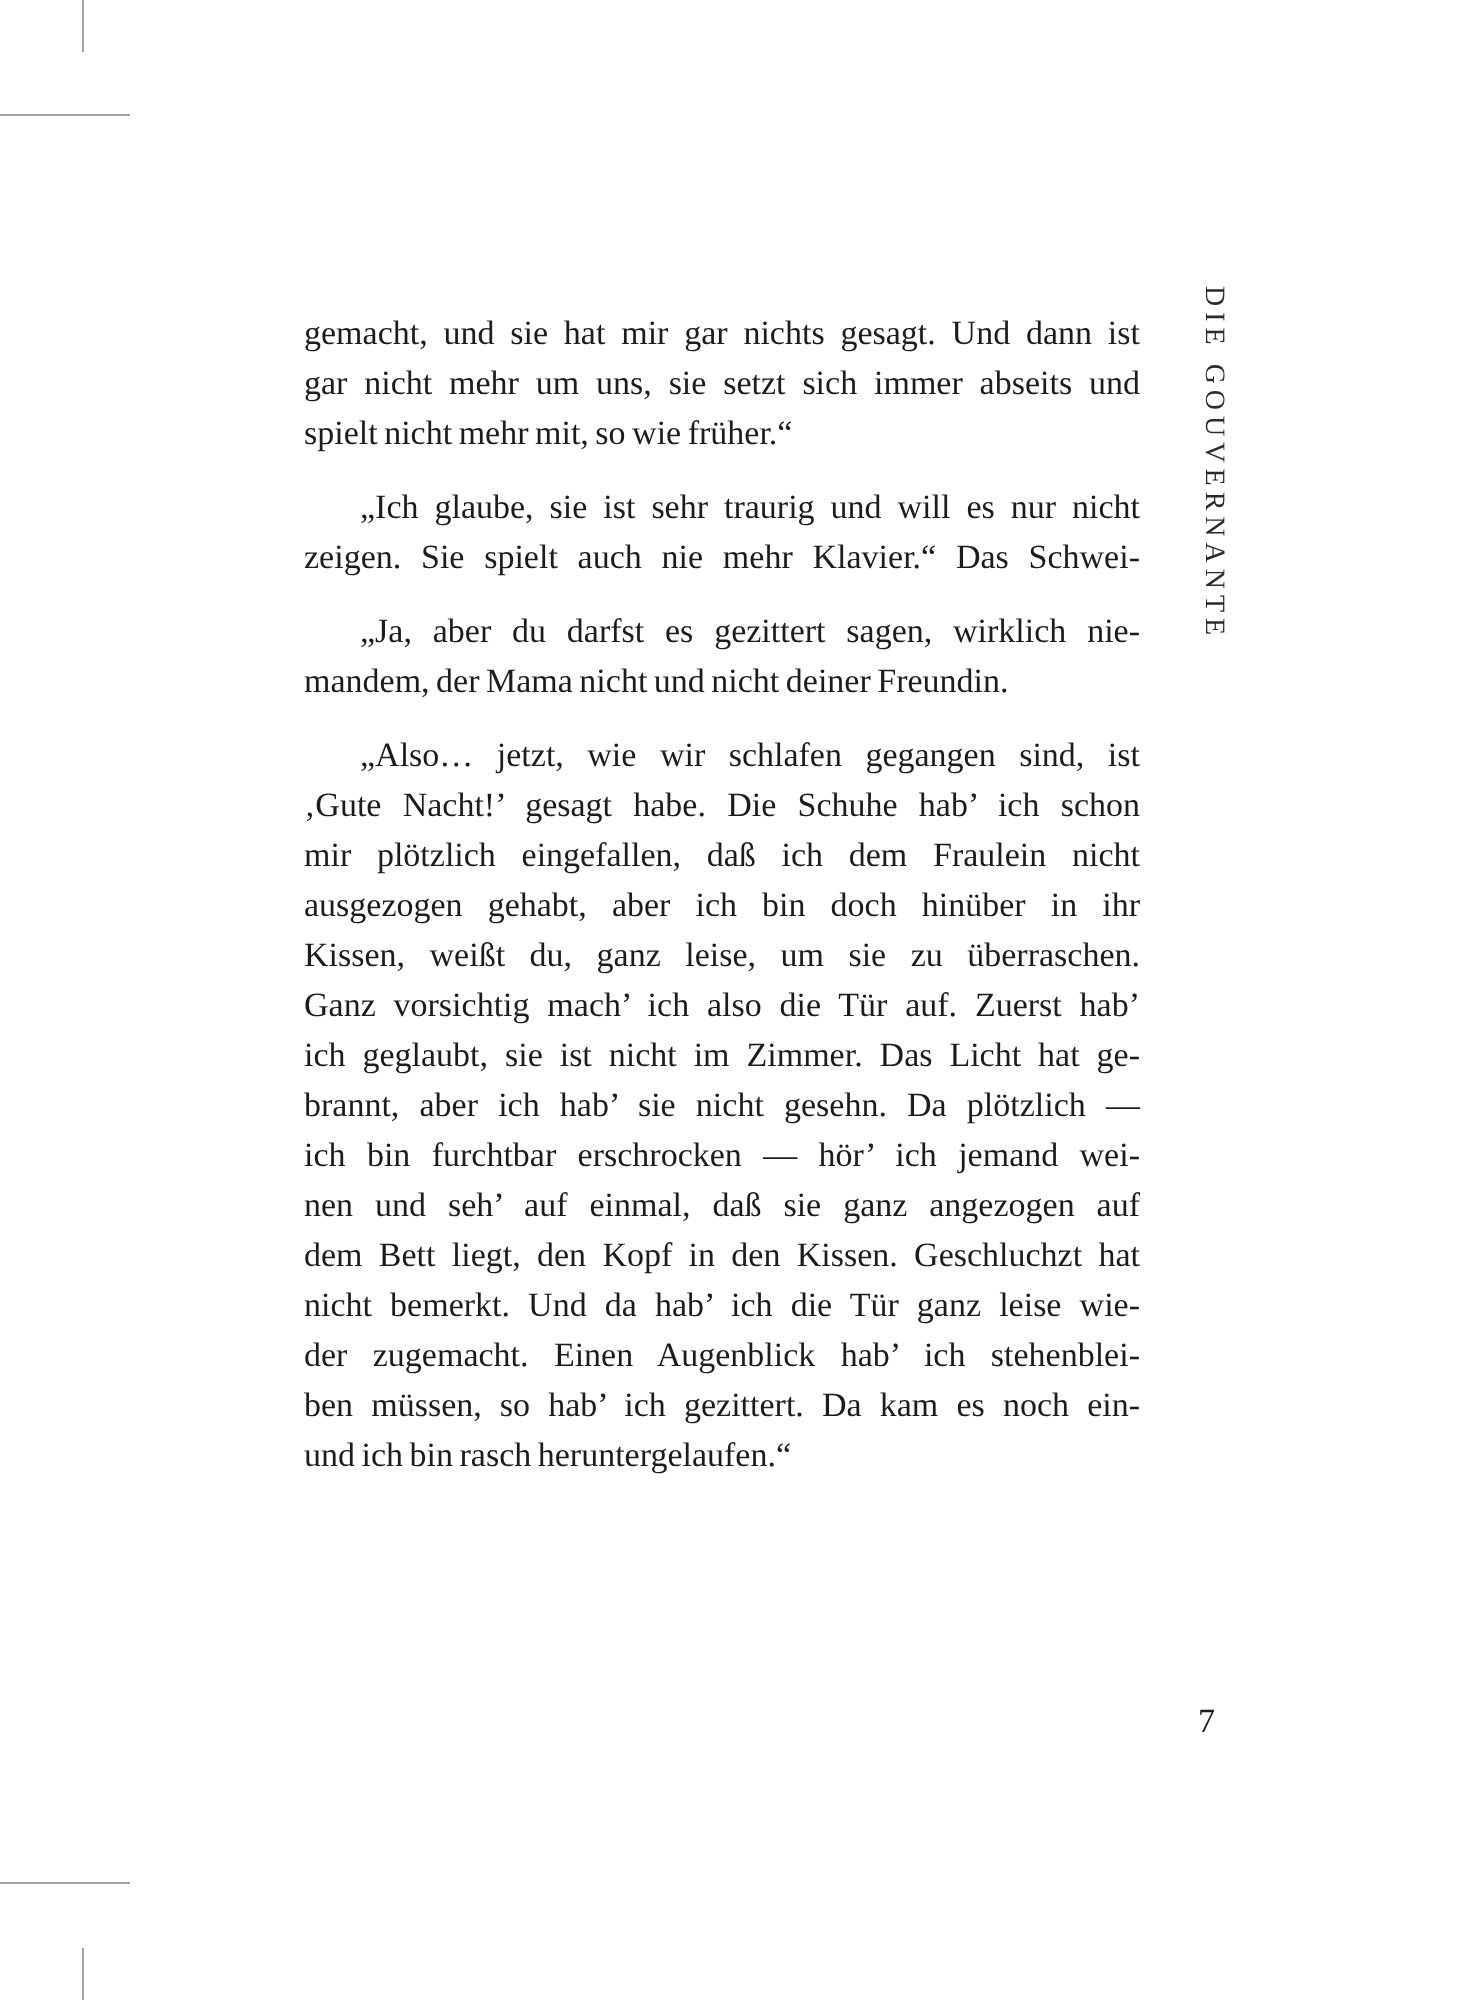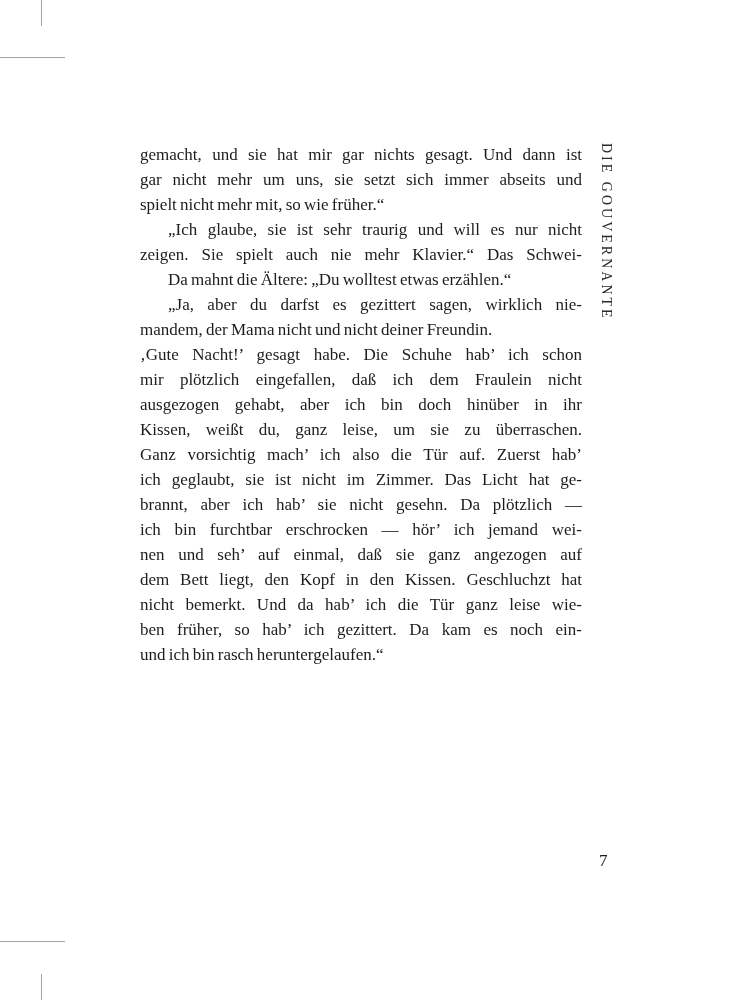--- a/index.html
+++ b/index.html
@@ -28,21 +28,21 @@
   .text-block {
     position: absolute;
     left: 140px;
     top: 142px;
     width: 442px;
     font-size: 17px;
     line-height: 25px;
     color: #1c1c1c;
     word-spacing: -1px;
   }
-  .paragraph { margin: 0; }
+  .paragraph { margin: 12px; }
   .line {
     height: 25px;
     text-align: justify;
     text-align-last: justify;
     white-space: normal;
   }
   .line.last  { text-align-last: left; }
   .line.indent { text-indent: 28px; }
 
   
@@ -79,39 +79,38 @@
       <div class="paragraph">
         <div class="line">gemacht, und sie hat mir gar nichts gesagt. Und dann ist</div>
         <div class="line">gar nicht mehr um uns, sie setzt sich immer abseits und</div>
         <div class="line last">spielt nicht mehr mit, so wie früher.“</div>
       </div>
       <div class="paragraph">
         <div class="line indent">„Ich glaube, sie ist sehr traurig und will es nur nicht</div>
         <div class="line">zeigen. Sie spielt auch nie mehr Klavier.“ Das Schwei-</div>
       </div>
       <div class="paragraph">
-        <div class="line last indent">Da mahnt die Ältere: „Du wolltest etwas erzählen.“</div>
-      </div>
-      <div class="paragraph">
         <div class="line indent">„Ja, aber du darfst es gezittert sagen, wirklich nie-</div>
         <div class="line last">mandem, der Mama nicht und nicht deiner Freundin.</div>
       </div>
       <div class="paragraph">
+        <div class="line indent">„Also… jetzt, wie wir schlafen gegangen sind, ist</div>
         <div class="line">‚Gute Nacht!’ gesagt habe. Die Schuhe hab’ ich schon</div>
         <div class="line">mir plötzlich eingefallen, daß ich dem Fraulein nicht</div>
         <div class="line">ausgezogen gehabt, aber ich bin doch hinüber in ihr</div>
         <div class="line">Kissen, weißt du, ganz leise, um sie zu überraschen.</div>
         <div class="line">Ganz vorsichtig mach’ ich also die Tür auf. Zuerst hab’</div>
         <div class="line">ich geglaubt, sie ist nicht im Zimmer. Das Licht hat ge-</div>
         <div class="line">brannt, aber ich hab’ sie nicht gesehn. Da plötzlich —</div>
         <div class="line">ich bin furchtbar erschrocken — hör’ ich jemand wei-</div>
         <div class="line">nen und seh’ auf einmal, daß sie ganz angezogen auf</div>
         <div class="line">dem Bett liegt, den Kopf in den Kissen. Geschluchzt hat</div>
         <div class="line">nicht bemerkt. Und da hab’ ich die Tür ganz leise wie-</div>
-        <div class="line">ben früher, so hab’ ich gezittert. Da kam es noch ein-</div>
+        <div class="line">der zugemacht. Einen Augenblick hab’ ich stehenblei-</div>
+        <div class="line">ben müssen, so hab’ ich gezittert. Da kam es noch ein-</div>
         <div class="line last">und ich bin rasch heruntergelaufen.“</div>
       </div>
     </div>
 
   <div class="running-head">DIE GOUVERNANTE</div>
 
   <div class="page-number">7</div>
 
 </div>
 

